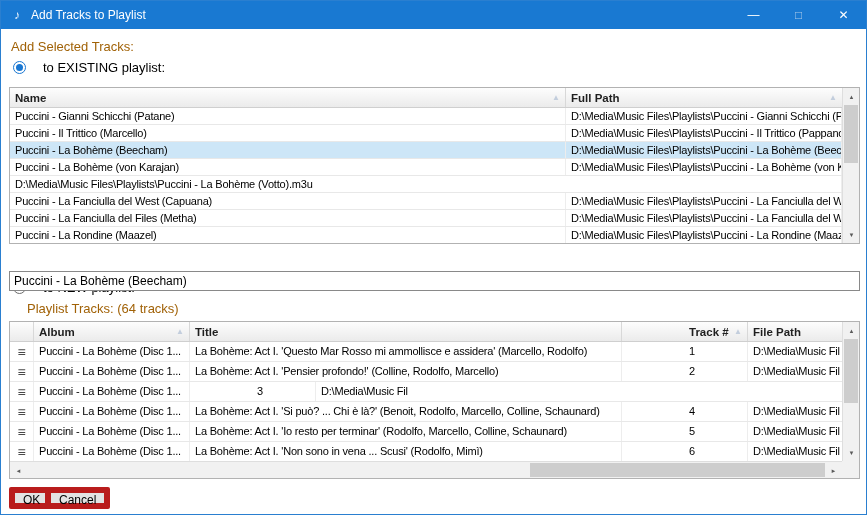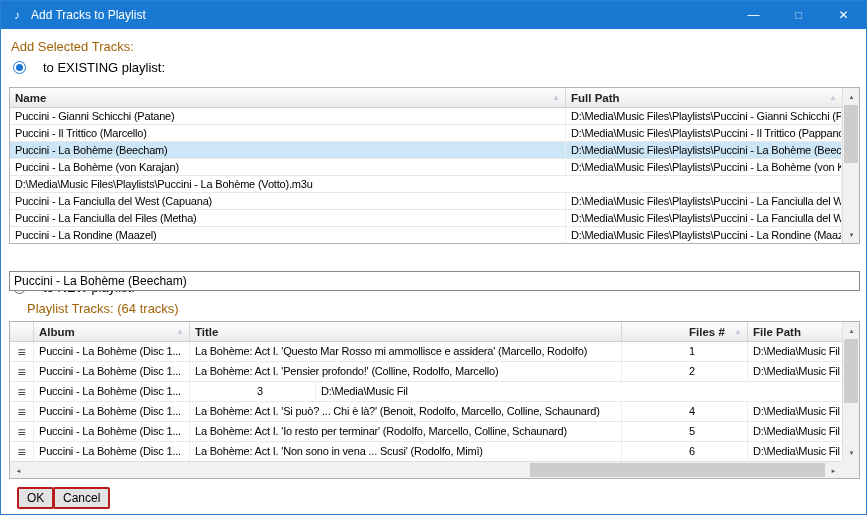--- a/index.html
+++ b/index.html
@@ -59,21 +59,21 @@
   .vthumb { position:absolute; left:1px; width:14px; background:#cdcdcd; }
   .hscroll { position:absolute; left:0; right:17px; bottom:0; height:17px; background:#f1f1f1; border-top:1px solid #dedede; }
   .sb-arrow.left { left:0; top:0; } .sb-arrow.right { right:0; top:0; }
   .hthumb { position:absolute; top:1px; height:14px; background:#cdcdcd; }
   .corner { position:absolute; right:0; bottom:0; width:17px; height:17px; background:#f1f1f1; }
 
   
   .text-input { position:absolute; left:8px; top:270px; width:851px; height:20px; border:1px solid #898989; padding:0 4px; font:12px "Liberation Sans", sans-serif; color:#000; background:#fff; }
 
   
-  .btn { position:absolute; top:486px; height:22px; background:#e3e3e3; border:2px solid #b91c1c; border-radius:2px; font:12px "Liberation Sans", sans-serif; padding:0 8px; color:#000;margin-left:8px; }
+  .btn { position:absolute; top:486px; height:22px; background:#e3e3e3; border:6px solid #b91c1c; border-radius:2px; font:12px "Liberation Sans", sans-serif; padding:0 8px; color:#000; }
   #btn-ok { left:8px; }
   #btn-cancel { left:44px; }
 </style>
 </head>
 <body>
 
 <div class="window">
 
   <div class="titlebar">
     <span class="app-icon">♪</span>
@@ -163,21 +163,21 @@
           <span class="sort-arrow">▲</span>
         </div>
         <div class="h-cell c-title">
           <span>Title</span>
         </div>
         <div class="h-cell c-disc">
           <span>Disc #</span>
           <span class="sort-arrow active">▲</span>
         </div>
         <div class="h-cell c-track">
-          <span>Files #</span>
+          <span>Track #</span>
           <span class="sort-arrow">▲</span>
         </div>
         <div class="h-cell c-file">
           <span>File Path</span>
         </div>
       </div>
 
       <div class="t-row">
         <div class="t-cell c-handle">
             <span class="grip">≡</span>

